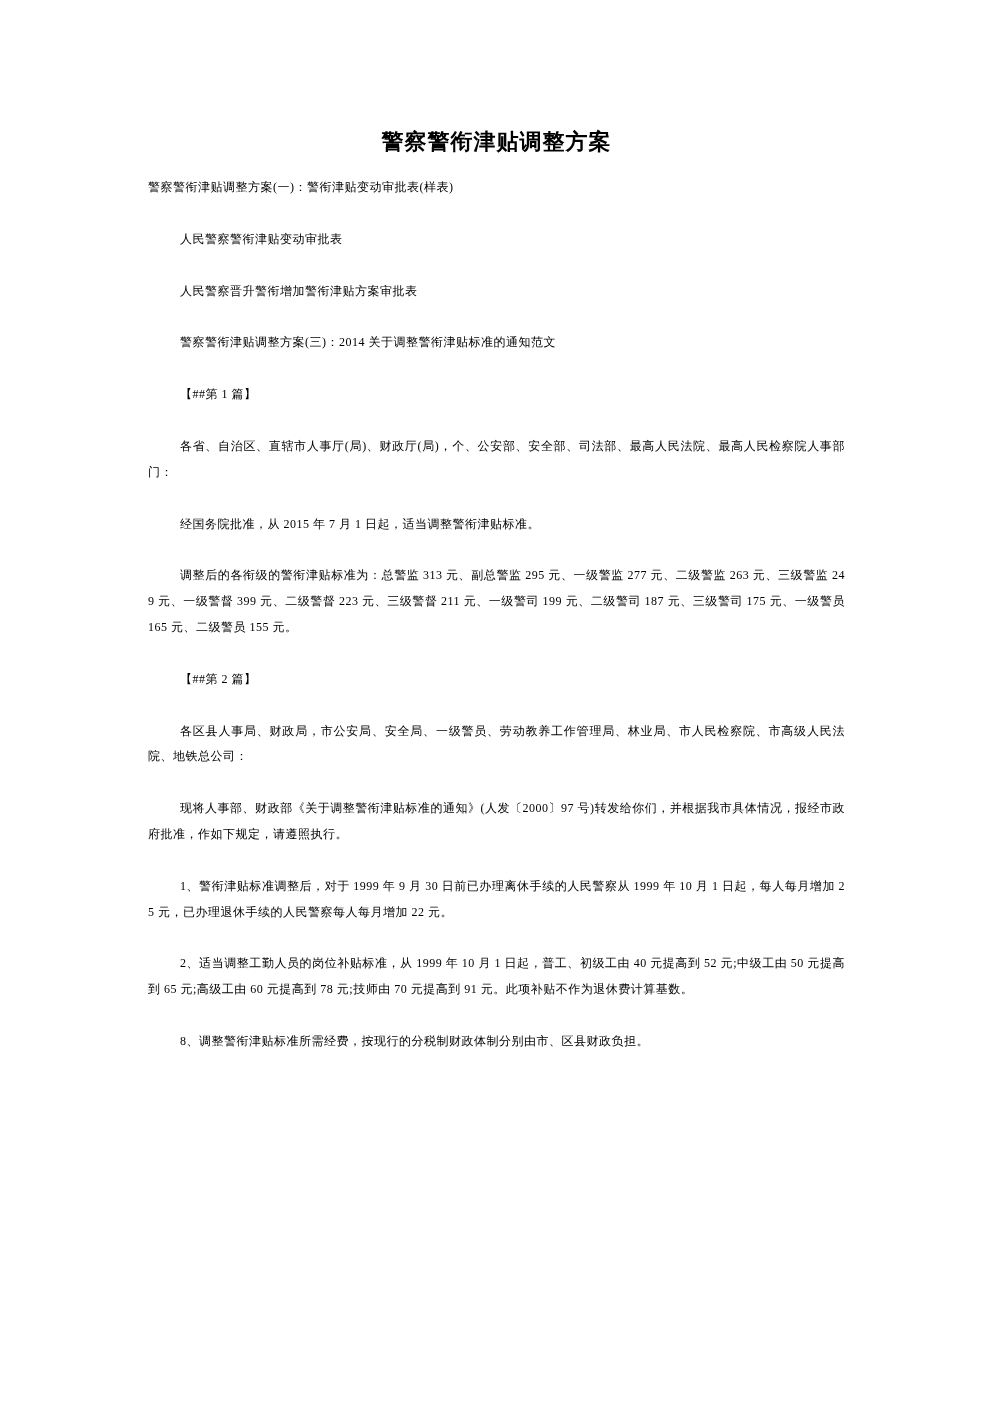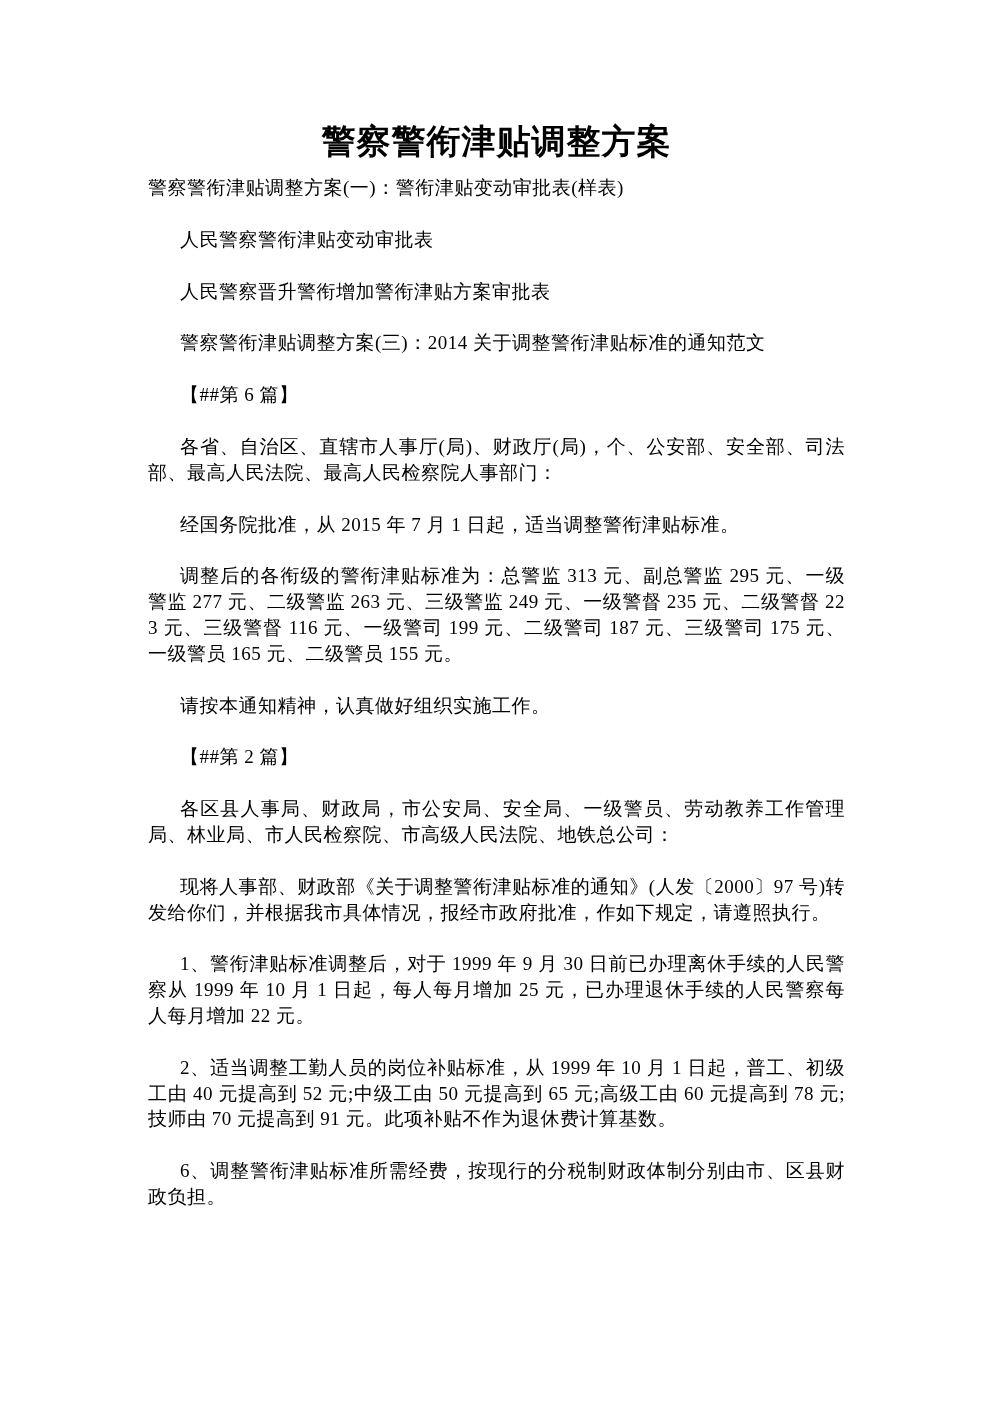--- a/index.html
+++ b/index.html
@@ -15,34 +15,34 @@
   .page {
     box-sizing: border-box;
     width: 993px;
     height: 1404px;
     background: #ffffff;
     padding: 126px 148px 0 148px;
     color: #000000;
   }
   .doc-title {
     font-family: "Liberation Serif", "DejaVu Serif", serif;
-    font-size: 34px;
+    font-size: 22px;
     line-height: 32px;
     font-weight: bold;
     text-align: center;
     color: #000000;
     margin: 0 0 17px 0;
     letter-spacing: 1px;
   }
   .doc-body {
     width: 100%;
   }
   .para {
     font-family: "Liberation Serif", "DejaVu Serif", serif;
-    font-size: 19px;
+    font-size: 12px;
     line-height: 25.8px;
     letter-spacing: 0.5px;
     color: #000000;
     margin: 0 0 26px 0;
     text-align: justify;
     word-break: break-all;
   }
   .para.indent {
     text-indent: 32px;
   }
@@ -50,25 +50,24 @@
 </head>
 <body>
 
 <div class="page">
   <h1 class="doc-title">警察警衔津贴调整方案</h1>
   <div class="doc-body">
       <p class="para">警察警衔津贴调整方案(一)：警衔津贴变动审批表(样表)</p>
       <p class="para indent">人民警察警衔津贴变动审批表</p>
       <p class="para indent">人民警察晋升警衔增加警衔津贴方案审批表</p>
       <p class="para indent">警察警衔津贴调整方案(三)：2014 关于调整警衔津贴标准的通知范文</p>
-      <p class="para indent">【##第 6 篇】</p>
+      <p class="para indent">【##第 1 篇】</p>
       <p class="para indent">各省、自治区、直辖市人事厅(局)、财政厅(局)，个、公安部、安全部、司法部、最高人民法院、最高人民检察院人事部门：</p>
       <p class="para indent">经国务院批准，从 2015 年 7 月 1 日起，适当调整警衔津贴标准。</p>
-      <p class="para indent">调整后的各衔级的警衔津贴标准为：总警监 313 元、副总警监 295 元、一级警监 277 元、二级警监 263 元、三级警监 249 元、一级警督 235 元、二级警督 223 元、三级警督 116 元、一级警司 199 元、二级警司 187 元、三级警司 175 元、一级警员 165 元、二级警员 155 元。</p>
-      <p class="para indent">请按本通知精神，认真做好组织实施工作。</p>
+      <p class="para indent">调整后的各衔级的警衔津贴标准为：总警监 313 元、副总警监 295 元、一级警监 277 元、二级警监 263 元、三级警监 249 元、一级警督 399 元、二级警督 223 元、三级警督 211 元、一级警司 199 元、二级警司 187 元、三级警司 175 元、一级警员 165 元、二级警员 155 元。</p>
       <p class="para indent">【##第 2 篇】</p>
       <p class="para indent">各区县人事局、财政局，市公安局、安全局、一级警员、劳动教养工作管理局、林业局、市人民检察院、市高级人民法院、地铁总公司：</p>
       <p class="para indent">现将人事部、财政部《关于调整警衔津贴标准的通知》(人发〔2000〕97 号)转发给你们，并根据我市具体情况，报经市政府批准，作如下规定，请遵照执行。</p>
       <p class="para indent">1、警衔津贴标准调整后，对于 1999 年 9 月 30 日前已办理离休手续的人民警察从 1999 年 10 月 1 日起，每人每月增加 25 元，已办理退休手续的人民警察每人每月增加 22 元。</p>
       <p class="para indent">2、适当调整工勤人员的岗位补贴标准，从 1999 年 10 月 1 日起，普工、初级工由 40 元提高到 52 元;中级工由 50 元提高到 65 元;高级工由 60 元提高到 78 元;技师由 70 元提高到 91 元。此项补贴不作为退休费计算基数。</p>
-      <p class="para indent">6、调整警衔津贴标准所需经费，按现行的分税制财政体制分别由市、区县财政负担。</p>
+      <p class="para indent">8、调整警衔津贴标准所需经费，按现行的分税制财政体制分别由市、区县财政负担。</p>
     </div>
 </div>
 
 </body></html>

